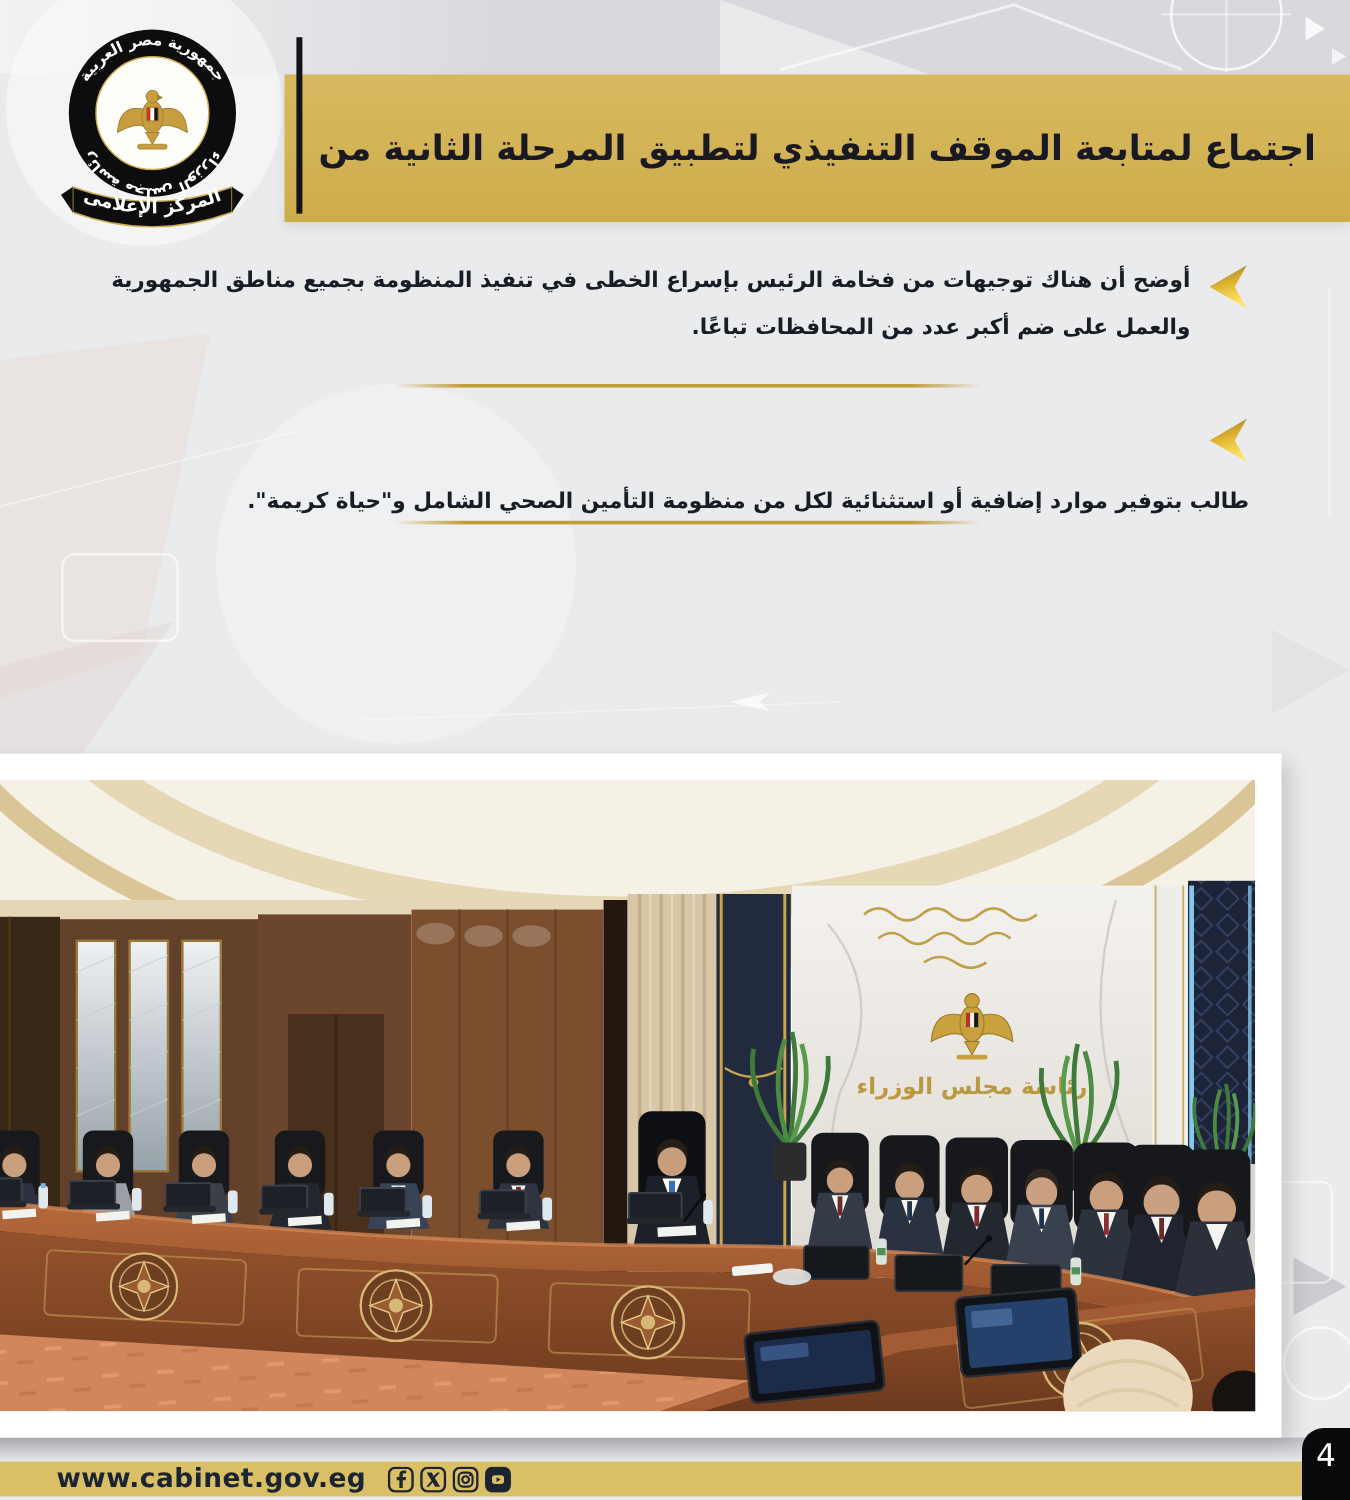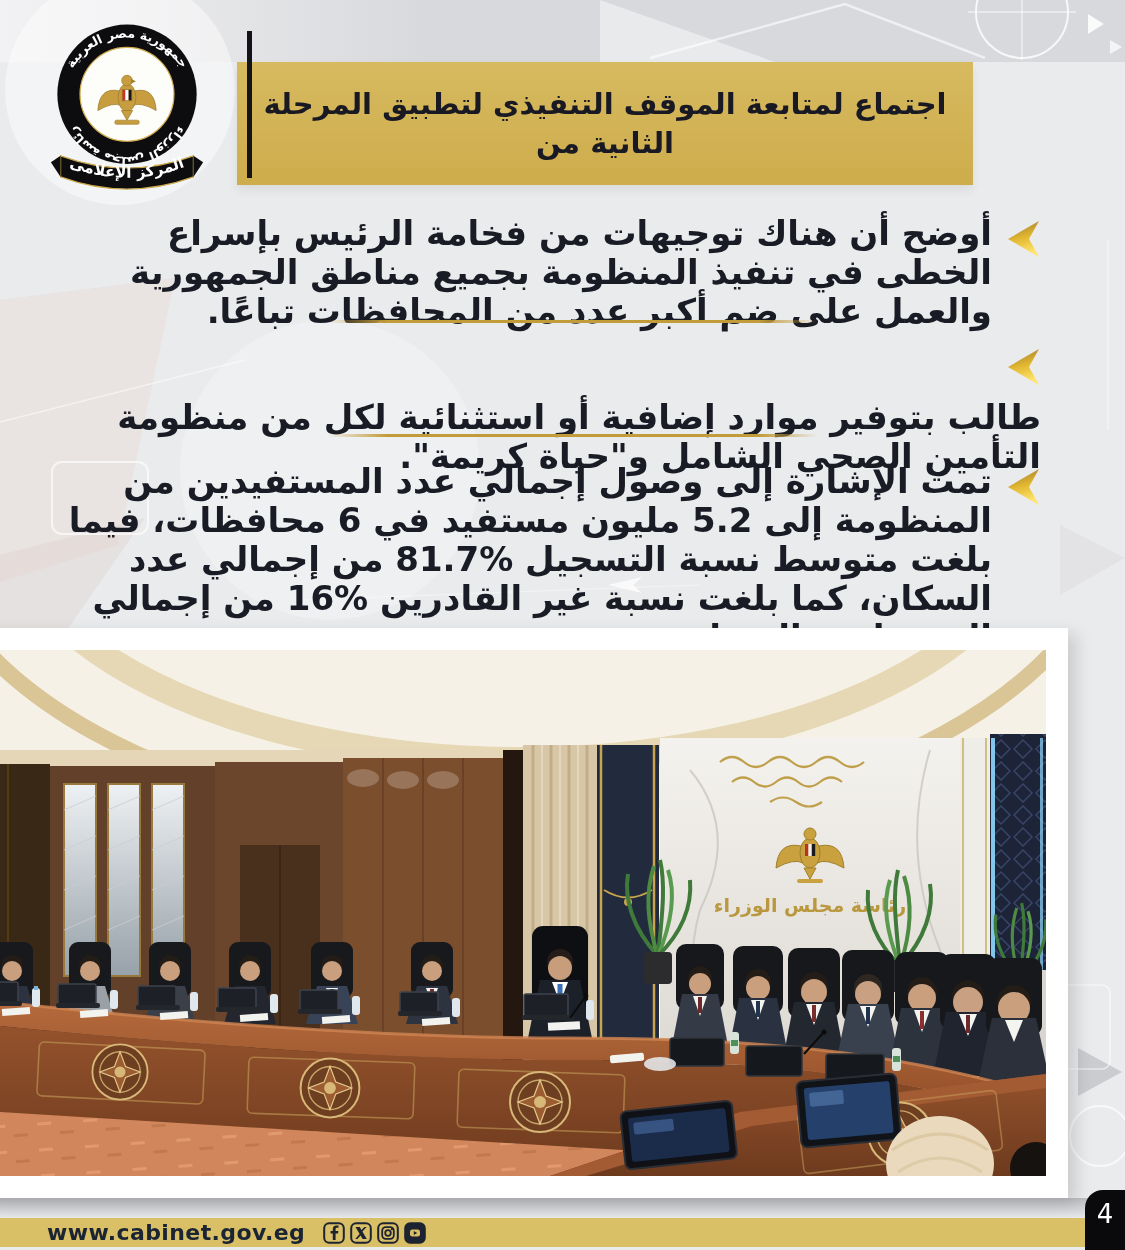--- a/index.html
+++ b/index.html
@@ -8,32 +8,32 @@
     background:#eaebed;
     font-family:"DejaVu Sans",sans-serif;
   }
   .canvas{position:absolute;inset:0;width:1125px;height:1250px;}
   .bg-decor{position:absolute;inset:0;z-index:0;}
 
   
   .logo{position:absolute;left:46px;top:16px;width:162px;height:176px;z-index:3;}
   .title-bar{position:absolute;left:247px;top:31px;width:5px;height:147px;background:#141418;z-index:3;}
   .title-band{
-    position:absolute;left:237px;top:62px;width:736px;height:123px;z-index:2;
+    position:absolute;left:237px;top:62px;width:888px;height:123px;z-index:2;
     background:linear-gradient(#d7ba60,#cdac4b);
     display:flex;flex-direction:column;justify-content:center;align-items:center;
     box-shadow:0 5px 10px rgba(0,0,0,.07);
   }
   .title-band .t-line{
     color:#181923;font-weight:700;font-size:29px;line-height:39px;text-align:center;width:100%;
   }
 
   
   .bullet{position:absolute;left:58px;right:84px;display:flex;gap:11px;align-items:flex-start;z-index:2;}
-  .bullet p{margin:0;color:#191b25;font-weight:700;font-size:34px;line-height:39px;text-align:right;}
+  .bullet p{margin:0;color:#191b25;font-weight:700;font-size:18px;line-height:39px;text-align:right;}
   .bullet .arrow{flex:0 0 auto;margin-top:5px;}
   .b1{top:214px;} .b2{top:342px;flex-direction:column;} .b3{top:462px;}
   .divider{position:absolute;left:328px;width:490px;height:3px;z-index:2;
     background:linear-gradient(90deg,rgba(194,156,57,0),#c29c39 12%,#c29c39 88%,rgba(194,156,57,0));}
   .d1{top:320px;} .d2{top:434px;}
 
   
   .photo-frame{
     position:absolute;left:-22px;top:628px;width:1090px;height:570px;z-index:2;
     background:#ffffff;padding:22px;box-sizing:border-box;margin:0;
@@ -155,26 +155,20 @@
 
   <div class="bullet b2" dir="rtl">
     <svg class="arrow" width="38" height="40" viewBox="0 0 38 40">
       <polygon points="36,2 5,20 36,38 26,20" fill="url(#gch1)"></polygon>
     </svg>
     <p>طالب بتوفير موارد إضافية أو استثنائية لكل من منظومة التأمين الصحي الشامل و"حياة كريمة".</p>
   </div>
 
   <div class="divider d2"></div>
 
-  <div class="bullet b3" dir="rtl">
-    <svg class="arrow" width="38" height="40" viewBox="0 0 38 40">
-      <polygon points="36,2 5,20 36,38 26,20" fill="url(#gch1)"></polygon>
-    </svg>
-    <p>تمت الإشارة إلى وصول إجمالي عدد المستفيدين من المنظومة إلى 5.2 مليون مستفيد في 6 محافظات، فيما بلغت متوسط نسبة التسجيل %81.7 من إجمالي عدد السكان، كما بلغت نسبة غير القادرين %16 من إجمالي المسجلين بالمنظومة.</p>
-  </div>
 
   <figure class="photo-frame">
     <svg viewBox="0 0 1046 526" width="1046" height="526">
       <defs>
         <clipPath id="ceil">
             <rect x="0" y="0" width="1046" height="158"></rect>
           </clipPath>
         <linearGradient id="woodV" x1="0" y1="0" x2="0" y2="1">
           <stop offset="0" stop-color="#94522c"></stop>
             <stop offset="1" stop-color="#6d3a1e"></stop>

